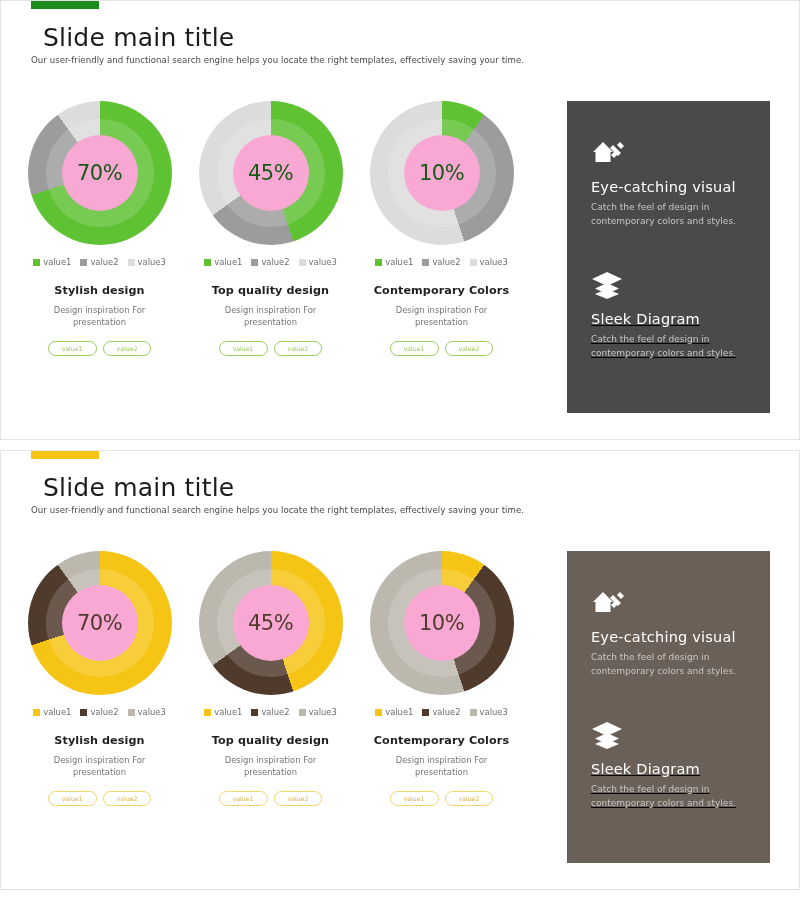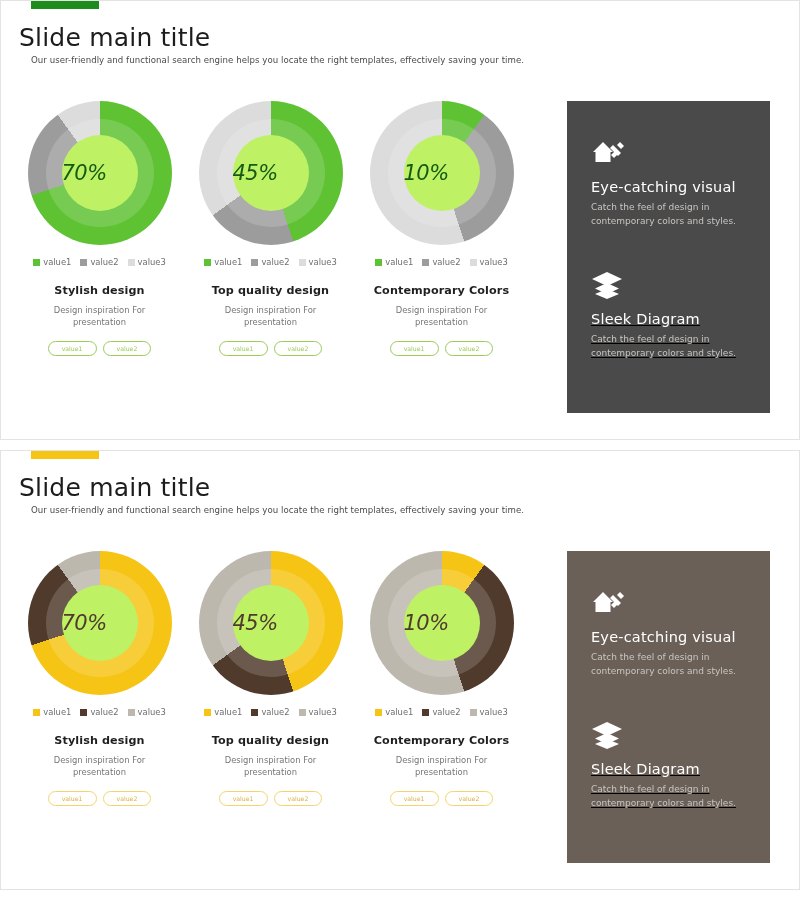--- a/index.html
+++ b/index.html
@@ -19,21 +19,21 @@
   }
   .slide + .slide { margin-top: 10px; }
 
   .accent-bar {
     position: absolute;
     left: 30px; top: 0;
     width: 68px; height: 8px;
   }
   .slide-title {
     position: absolute;
-    left: 18px; top: 22px;
+    left: 42px; top: 22px;
     font-size: 25px;
     font-weight: 400;
     letter-spacing: 0.2px;
     color: #1c1c1c;
     font-family: "DejaVu Sans", sans-serif;
     text-align: center;
   }
   .slide-sub {
     position: absolute;
     left: 30px; top: 54px;
@@ -69,25 +69,24 @@
     left: 18px; top: 18px;
     width: 108px; height: 108px;
     border-radius: 50%;
     background: rgba(255,255,255,0.16);
   }
   .donut-hole {
     position: absolute;
     left: 34px; top: 34px;
     width: 76px; height: 76px;
     border-radius: 50%;
-    background: #bef264;
+    background: #f9a8d4;
     display: flex;
     align-items: center;
-    justify-content: flex-start;
-    font-style: italic;
+    justify-content: center;
   }
   .donut-pct {
     font-size: 21px;
     letter-spacing: -0.5px;
   }
 
   .legend {
     margin-top: 12px;
     display: flex;
     align-items: center;

